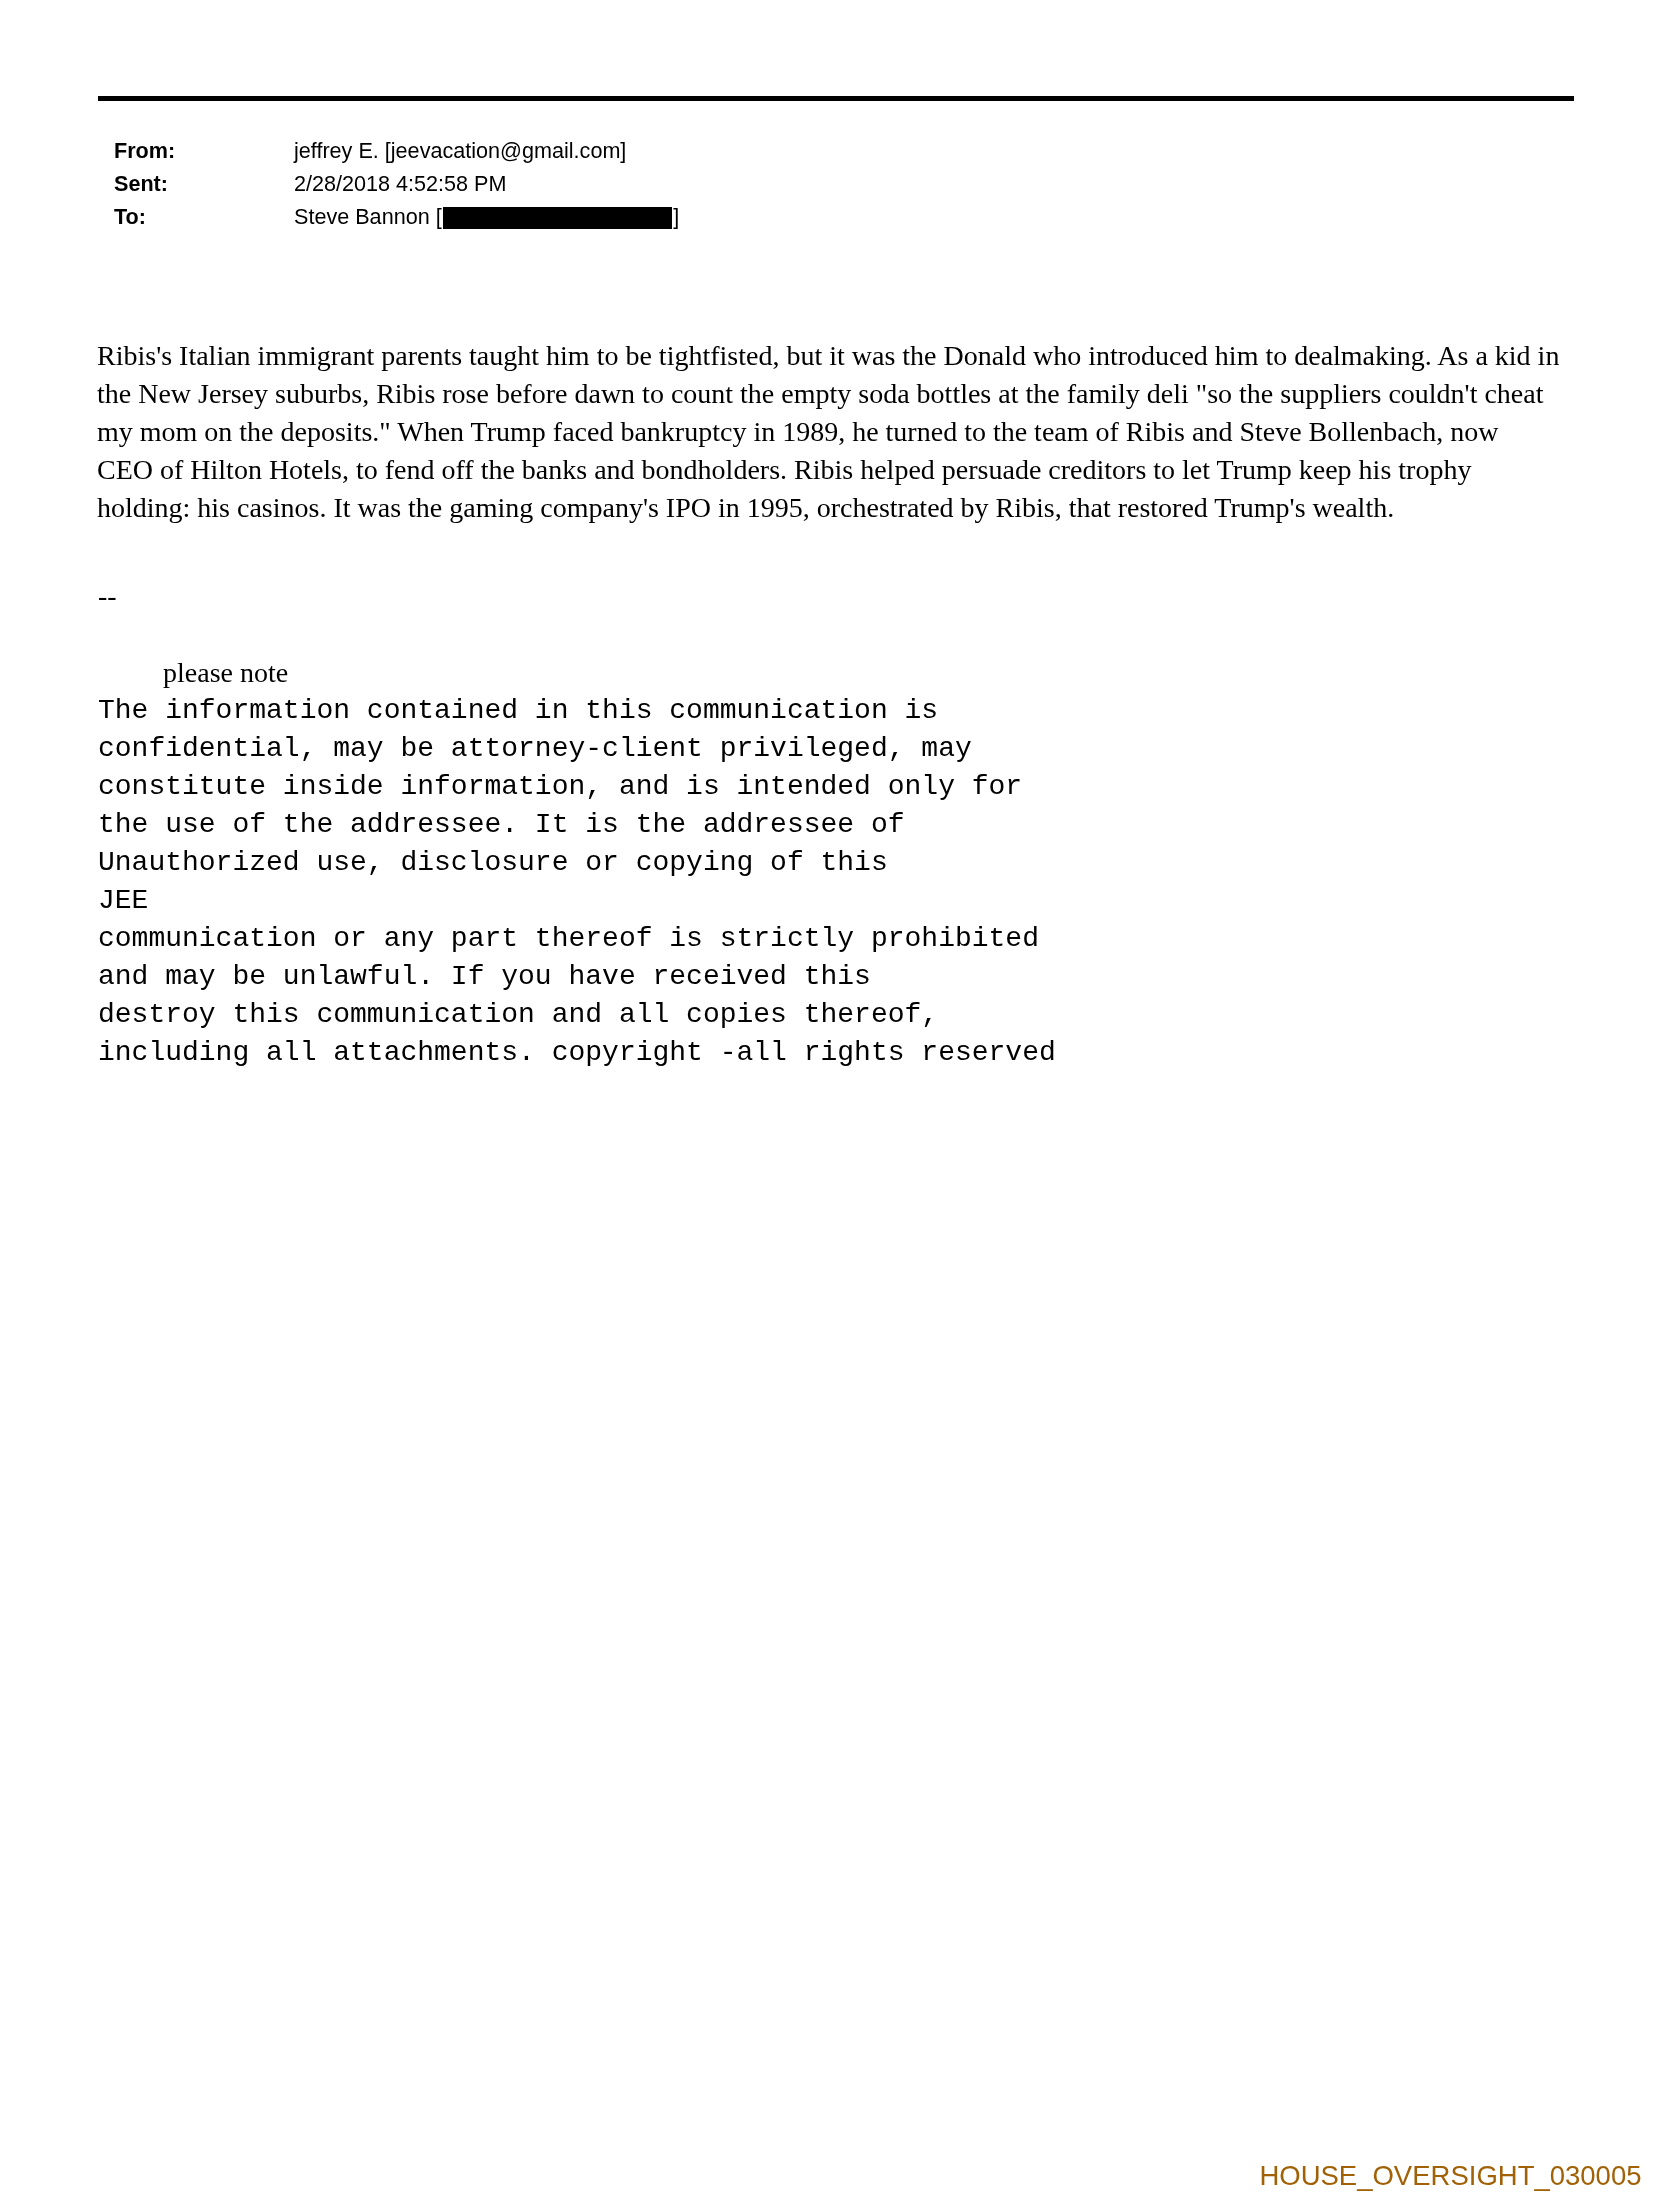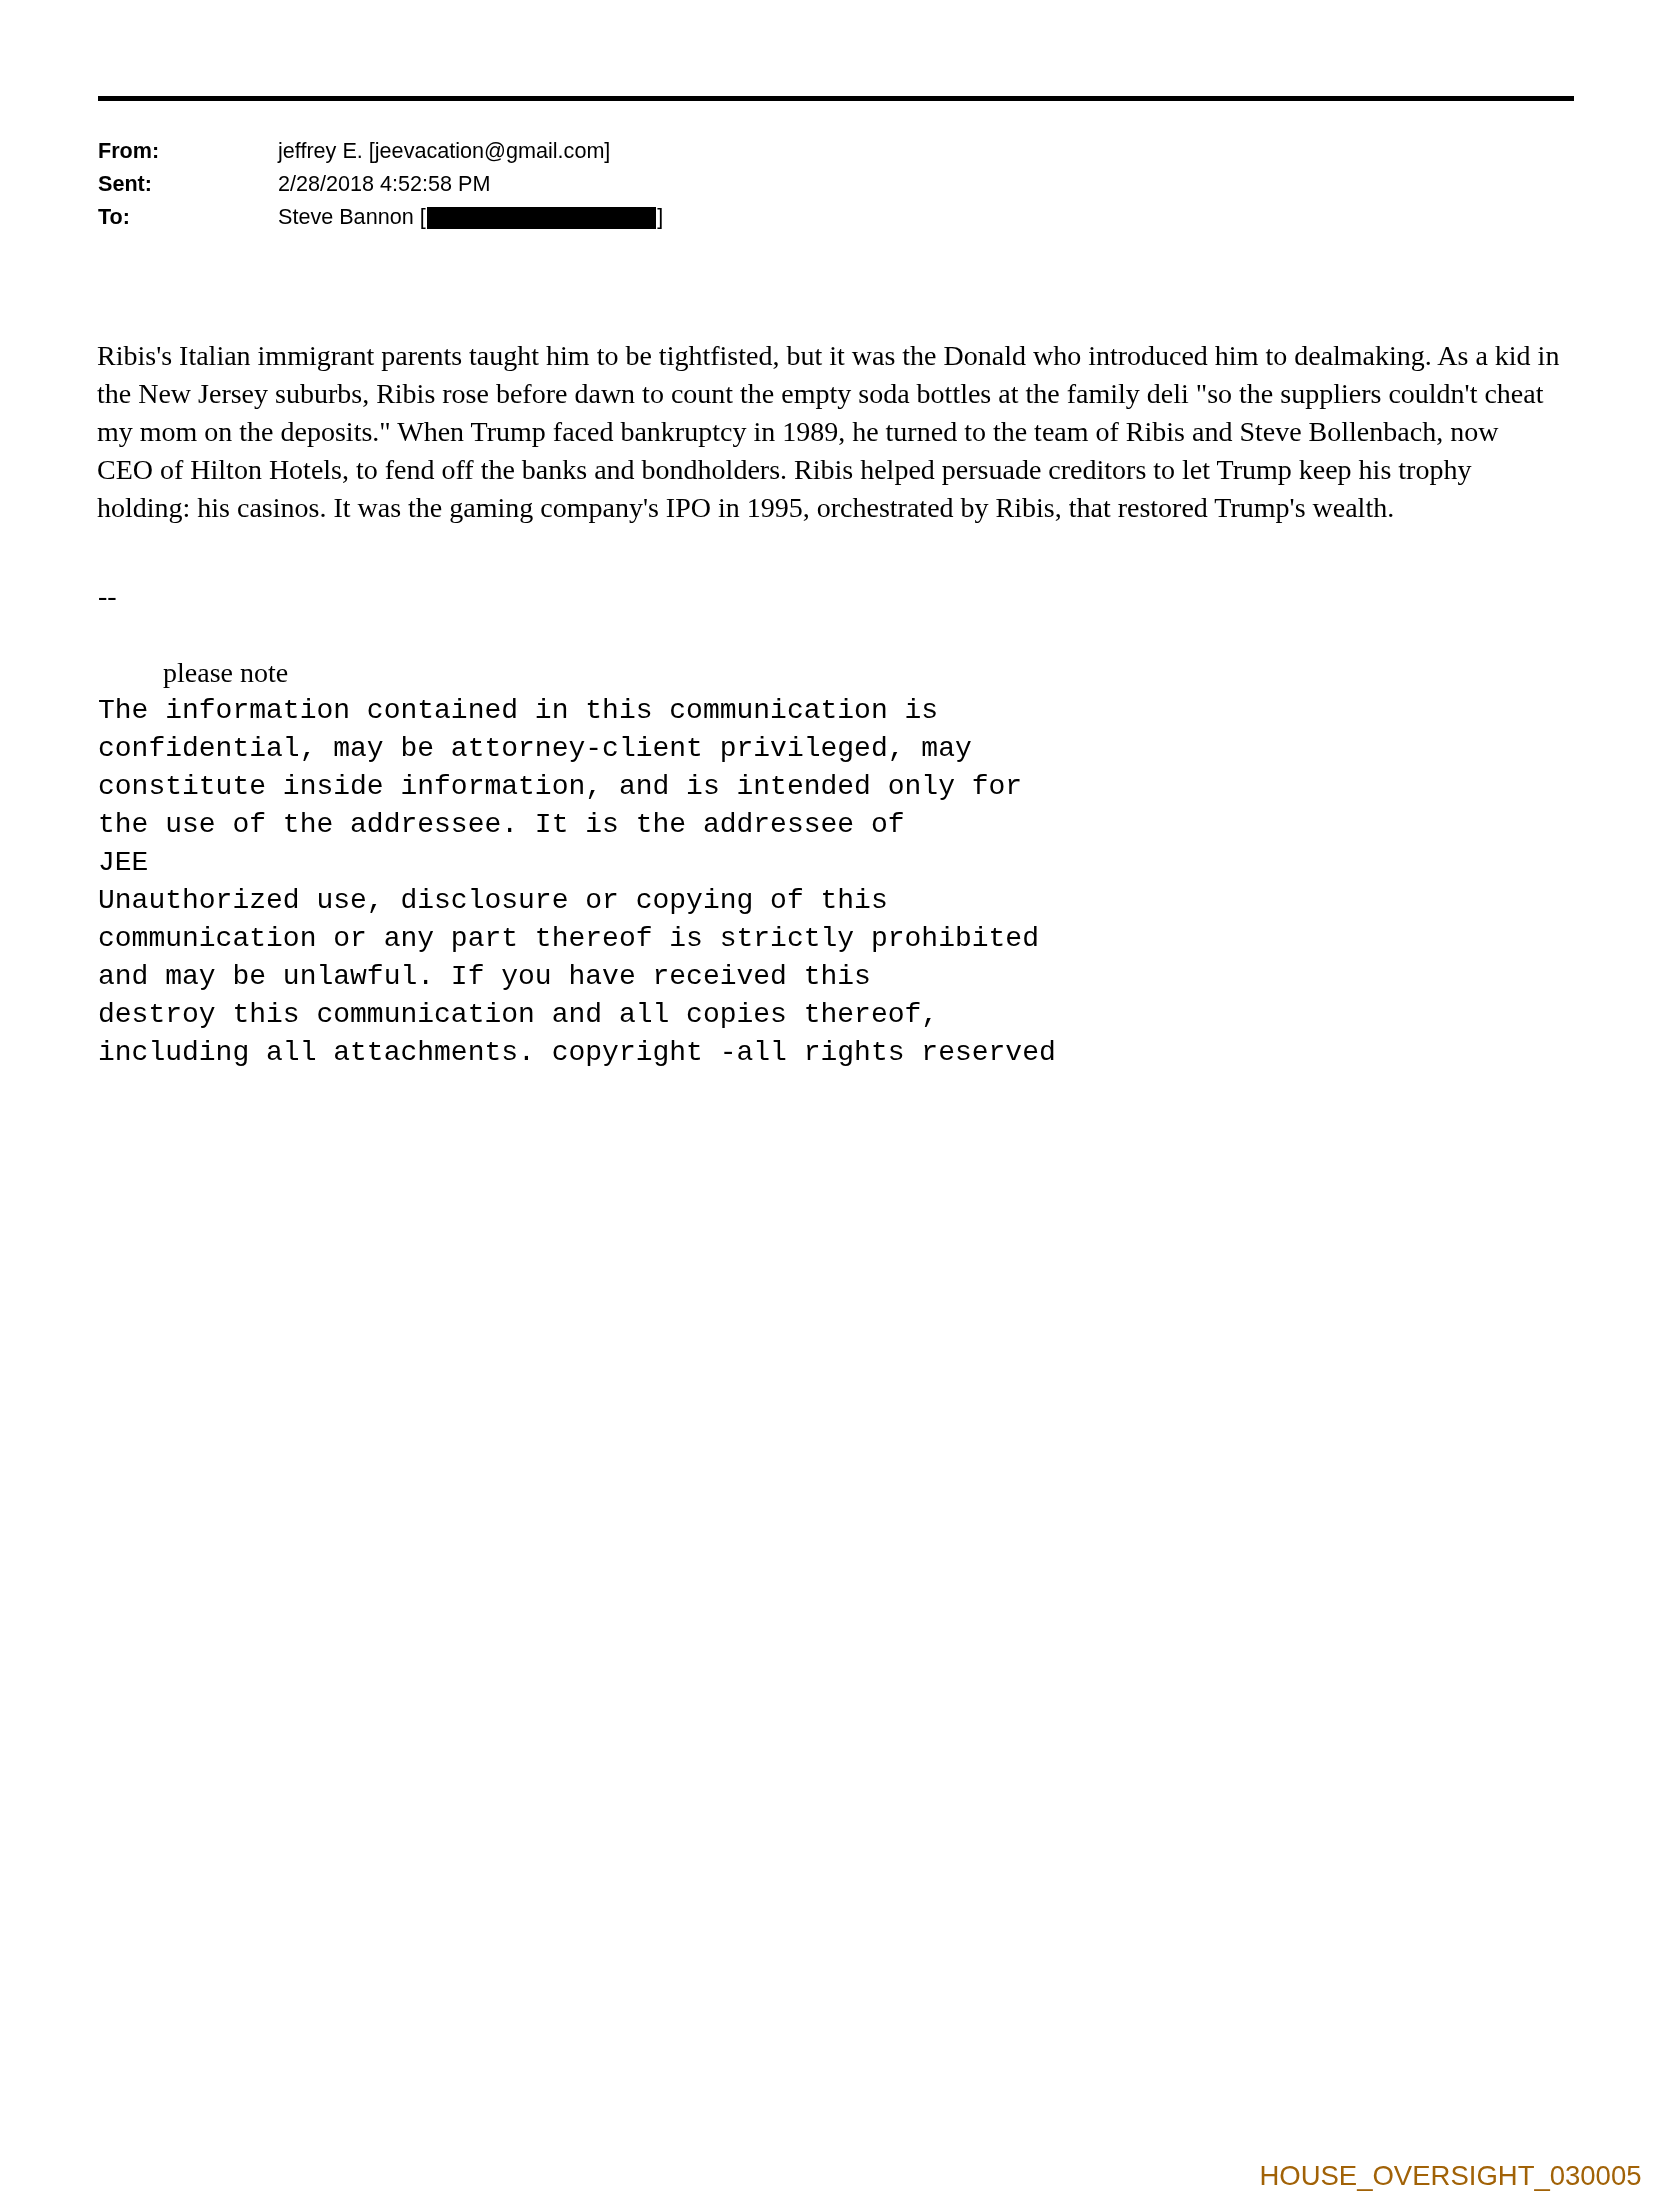--- a/index.html
+++ b/index.html
@@ -22,21 +22,21 @@
     background: #000000;
   }
   .header {
     position: absolute;
     left: 98px;
     top: 134px;
     font-family: "Liberation Sans", sans-serif;
     font-size: 21.6px;
     line-height: 33px;
   }
-  .header-row { display: flex; align-items: center; }
+  .header-row { display: flex; align-items: center; margin-left: 16px; }
   .header-label { width: 180px; font-weight: bold; }
   .header-value { white-space: nowrap; }
   .redaction {
     display: inline-block;
     width: 229px;
     height: 22px;
     background: #000000;
     vertical-align: middle;
     margin-left: 1.3px;
     margin-right: 1.3px;
@@ -107,22 +107,22 @@
   <div class="body-text"> Ribis's Italian immigrant parents taught him to be tightfisted, but it was the Donald who introduced him to dealmaking. As a kid in the New Jersey suburbs, Ribis rose before dawn to count the empty soda bottles at the family deli "so the suppliers couldn't cheat my mom on the deposits." When Trump faced bankruptcy in 1989, he turned to the team of Ribis and Steve Bollenbach, now CEO of Hilton Hotels, to fend off the banks and bondholders. Ribis helped persuade creditors to let Trump keep his trophy holding: his casinos. It was the gaming company's IPO in 1995, orchestrated by Ribis, that restored Trump's wealth.</div>
 
   <div class="separator">--</div>
 
   <div class="note-block">
     <div class="note-title">please note</div>
     <div class="disc-line">The information contained in this communication is</div>
     <div class="disc-line">confidential, may be attorney-client privileged, may</div>
     <div class="disc-line">constitute inside information, and is intended only for</div>
     <div class="disc-line">the use of the addressee. It is the addressee of</div>
+    <div class="disc-line">Unauthorized use, disclosure or copying of this</div>
     <div class="disc-line">JEE</div>
-    <div class="disc-line">Unauthorized use, disclosure or copying of this</div>
     <div class="disc-line">communication or any part thereof is strictly prohibited</div>
     <div class="disc-line">and may be unlawful. If you have received this</div>
     <div class="disc-line">destroy this communication and all copies thereof,</div>
     <div class="disc-line">including all attachments. copyright -all rights reserved</div>
   </div>
 
   <div class="footer">HOUSE_OVERSIGHT_030005</div>
 
 </div>
 

